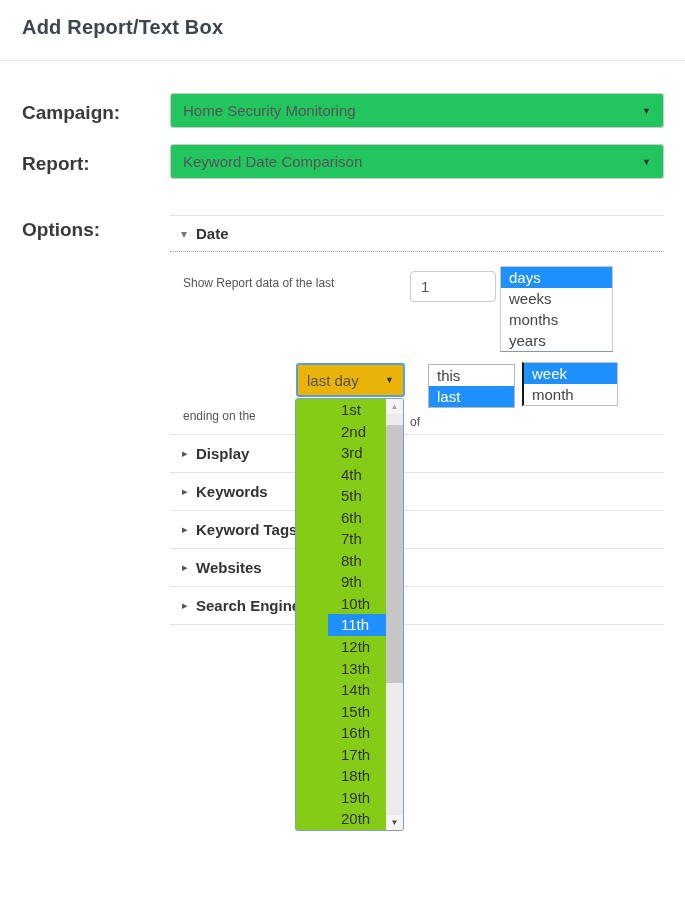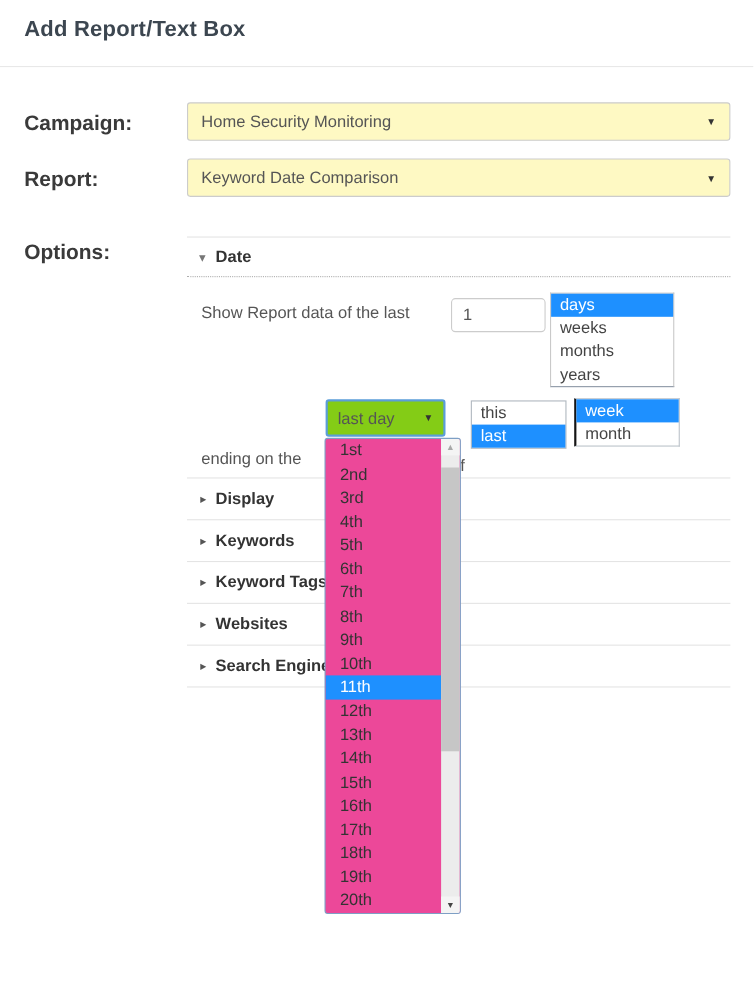--- a/index.html
+++ b/index.html
@@ -13,71 +13,71 @@
     position:absolute; left:0; top:0; width:685px; height:61px;
     border-bottom:1px solid #e8e8e8; padding:16px 22px;
   }
   .page-title { font-size:20px; font-weight:700; color:#3c4650; letter-spacing:.2px; }
 
   .form-label {
     position:absolute; left:22px; font-size:19px; font-weight:700; color:#3a3a3a;
   }
   .select-box {
     position:absolute; left:170px; width:494px; height:35px;
-    border:1px solid #ccc; border-radius:3px; background:#fef9c3;
+    border:1px solid #ccc; border-radius:3px; background:#22c55e;
     display:flex; align-items:center; justify-content:space-between;
     padding:0 12px; font-size:15px; color:#555; cursor:pointer;
   }
   .chev { font-size:9px; color:#333; }
 
   .accordion { position:absolute; left:170px; top:215px; width:494px; border-top:1px solid #e4e4e4; }
   .acc-header {
     height:36px; display:flex; align-items:center; padding-left:11px;
     border-bottom:1px dotted #adadad; cursor:pointer;
   }
   .acc-header .caret { color:#777; font-size:12px; width:15px; }
   .acc-header .acc-title { font-size:15px; font-weight:700; color:#333; }
 
   .date-content { position:relative; height:183px; border-bottom:1px solid #e4e4e4; }
-  .inline-text { position:absolute; font-size:15px; color:#555; }
+  .inline-text { position:absolute; font-size:12px; color:#555; }
   .num-input {
     position:absolute; left:240px; top:19px; width:86px; height:31px;
     border:1px solid #ccc; border-radius:4px; font-size:15px; color:#555;
     padding:0 10px; font-family:inherit; outline:none;
   }
   .listbox { position:absolute; background:#fff; }
   .listbox .opt {
     height:21px; line-height:21px; font-size:15px; color:#444;
     padding-left:8px; cursor:pointer; white-space:nowrap; overflow:hidden;
   }
   .listbox .opt.selected { background:var(--accent); color:#fff; }
   #unit-listbox { left:330px; top:14px; width:113px;
     border:1px solid #c9c9c9; border-bottom:1px solid #8b96a5; }
   #period-listbox { left:258px; top:112px; width:87px; border:1px solid #b0b7bf; }
   #range-listbox { left:352px; top:110px; width:96px;
     border:1px solid #bcc3ca; border-left:2px solid #151515; }
 
   .mini-select {
     position:absolute; left:126px; top:111px; width:109px; height:34px;
-    border:2px solid var(--focus); border-radius:3px; background:#84cc16;
+    border:2px solid var(--focus); border-radius:3px; background:#eab308;
     display:flex; align-items:center; justify-content:space-between;
     padding:0 9px; font-size:15px; color:#555; cursor:pointer;
   }
 
   .section-row {
     height:38px; display:flex; align-items:center; padding-left:12px;
     border-bottom:1px solid #e4e4e4; cursor:pointer;
   }
   .section-row .caret { color:#555; font-size:11px; width:14px; }
   .section-row .sec-title { font-size:15px; font-weight:700; color:#333; }
 
   .day-dropdown {
-    position:absolute; left:295px; top:398px; width:124px; height:433px;
-    background:#ec4899; border:1px solid #7e9fc5; border-radius:3px;
-    display:flex; z-index:10; overflow:hidden;
+    position:absolute; left:295px; top:398px; width:109px; height:433px;
+    background:#84cc16; border:1px solid #7e9fc5; border-radius:3px;
+    display:flex; z-index:10; overflow:hidden;padding-left:32px;
   }
   .dd-items { flex:1; display:flex; flex-direction:column; }
   .dd-items .opt {
     height:21.55px; line-height:21.55px; font-size:15px; color:#333;
     padding-left:13px; cursor:pointer;
   }
   .dd-items .opt.selected { background:var(--accent); color:#fff; }
   .dd-scrollbar { width:17px; position:relative; background:#ececec; }
   .sb-btn {
     position:absolute; left:0; right:0; height:15px; background:#f4f4f4;

